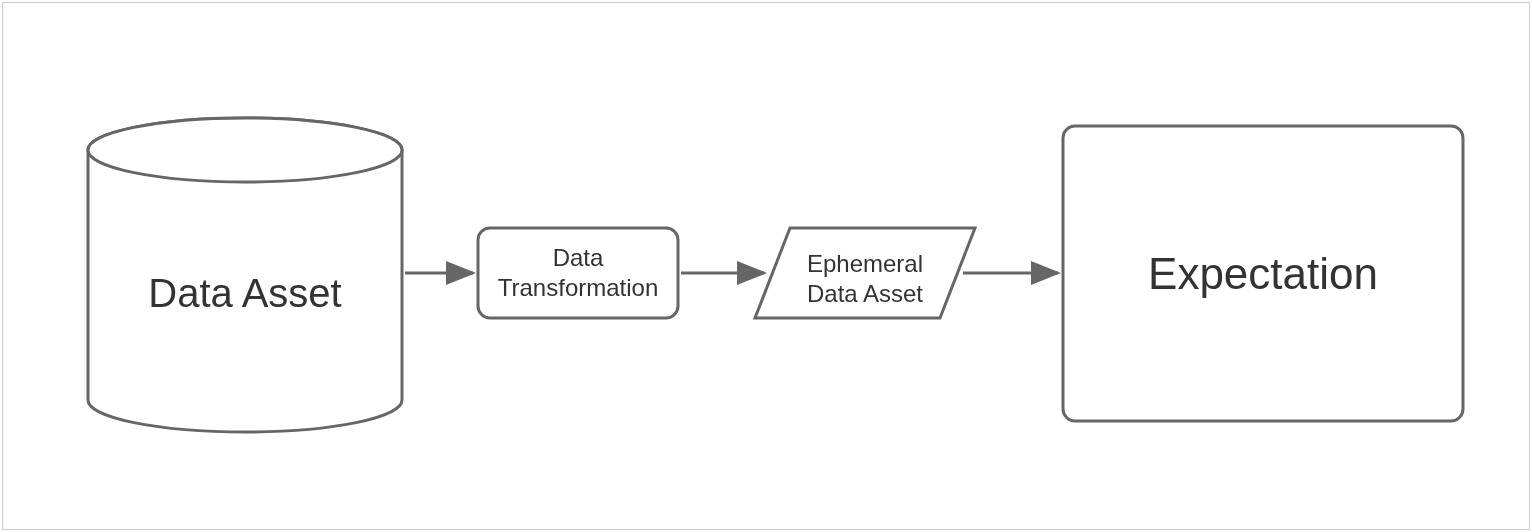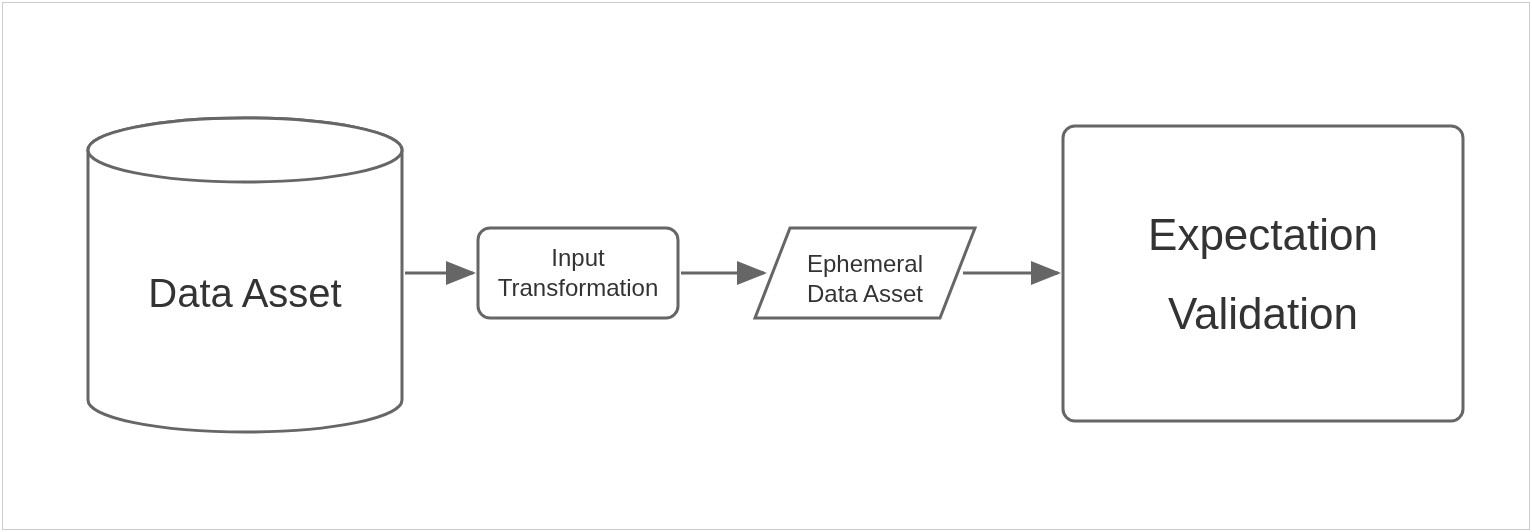--- a/index.html
+++ b/index.html
@@ -75,27 +75,26 @@
       <line x1="402" y1="270" x2="470" y2="270" stroke="#666666" stroke-width="3" marker-end="url(#arrowhead)"></line>
       <line x1="678" y1="270" x2="761" y2="270" stroke="#666666" stroke-width="3" marker-end="url(#arrowhead)"></line>
       <line x1="960" y1="270" x2="1055" y2="270" stroke="#666666" stroke-width="3" marker-end="url(#arrowhead)"></line>
     </svg>
 
     <div class="node-label" style="left:85px; top:195px; width:314px; height:190px; font-size:40px;">
       <span>Data Asset</span>
     </div>
 
     <div class="node-label" style="left:475px; top:225px; width:200px; height:90px; font-size:24px; flex-direction:column;">
-      <span>Input</span>
+      <span>Data</span>
       <span>Transformation</span>
     </div>
 
     <div class="node-label" style="left:762px; top:225px; width:200px; height:102px; font-size:24px; flex-direction:column;">
       <span>Ephemeral</span>
       <span>Data Asset</span>
     </div>
 
     <div class="node-label" style="left:1060px; top:123px; width:400px; height:295px; font-size:44px; flex-direction:column;gap:24px;">
       <span>Expectation</span>
-      <span>Validation</span>
     </div>
   </div>
 </div>
 
 </body></html>

